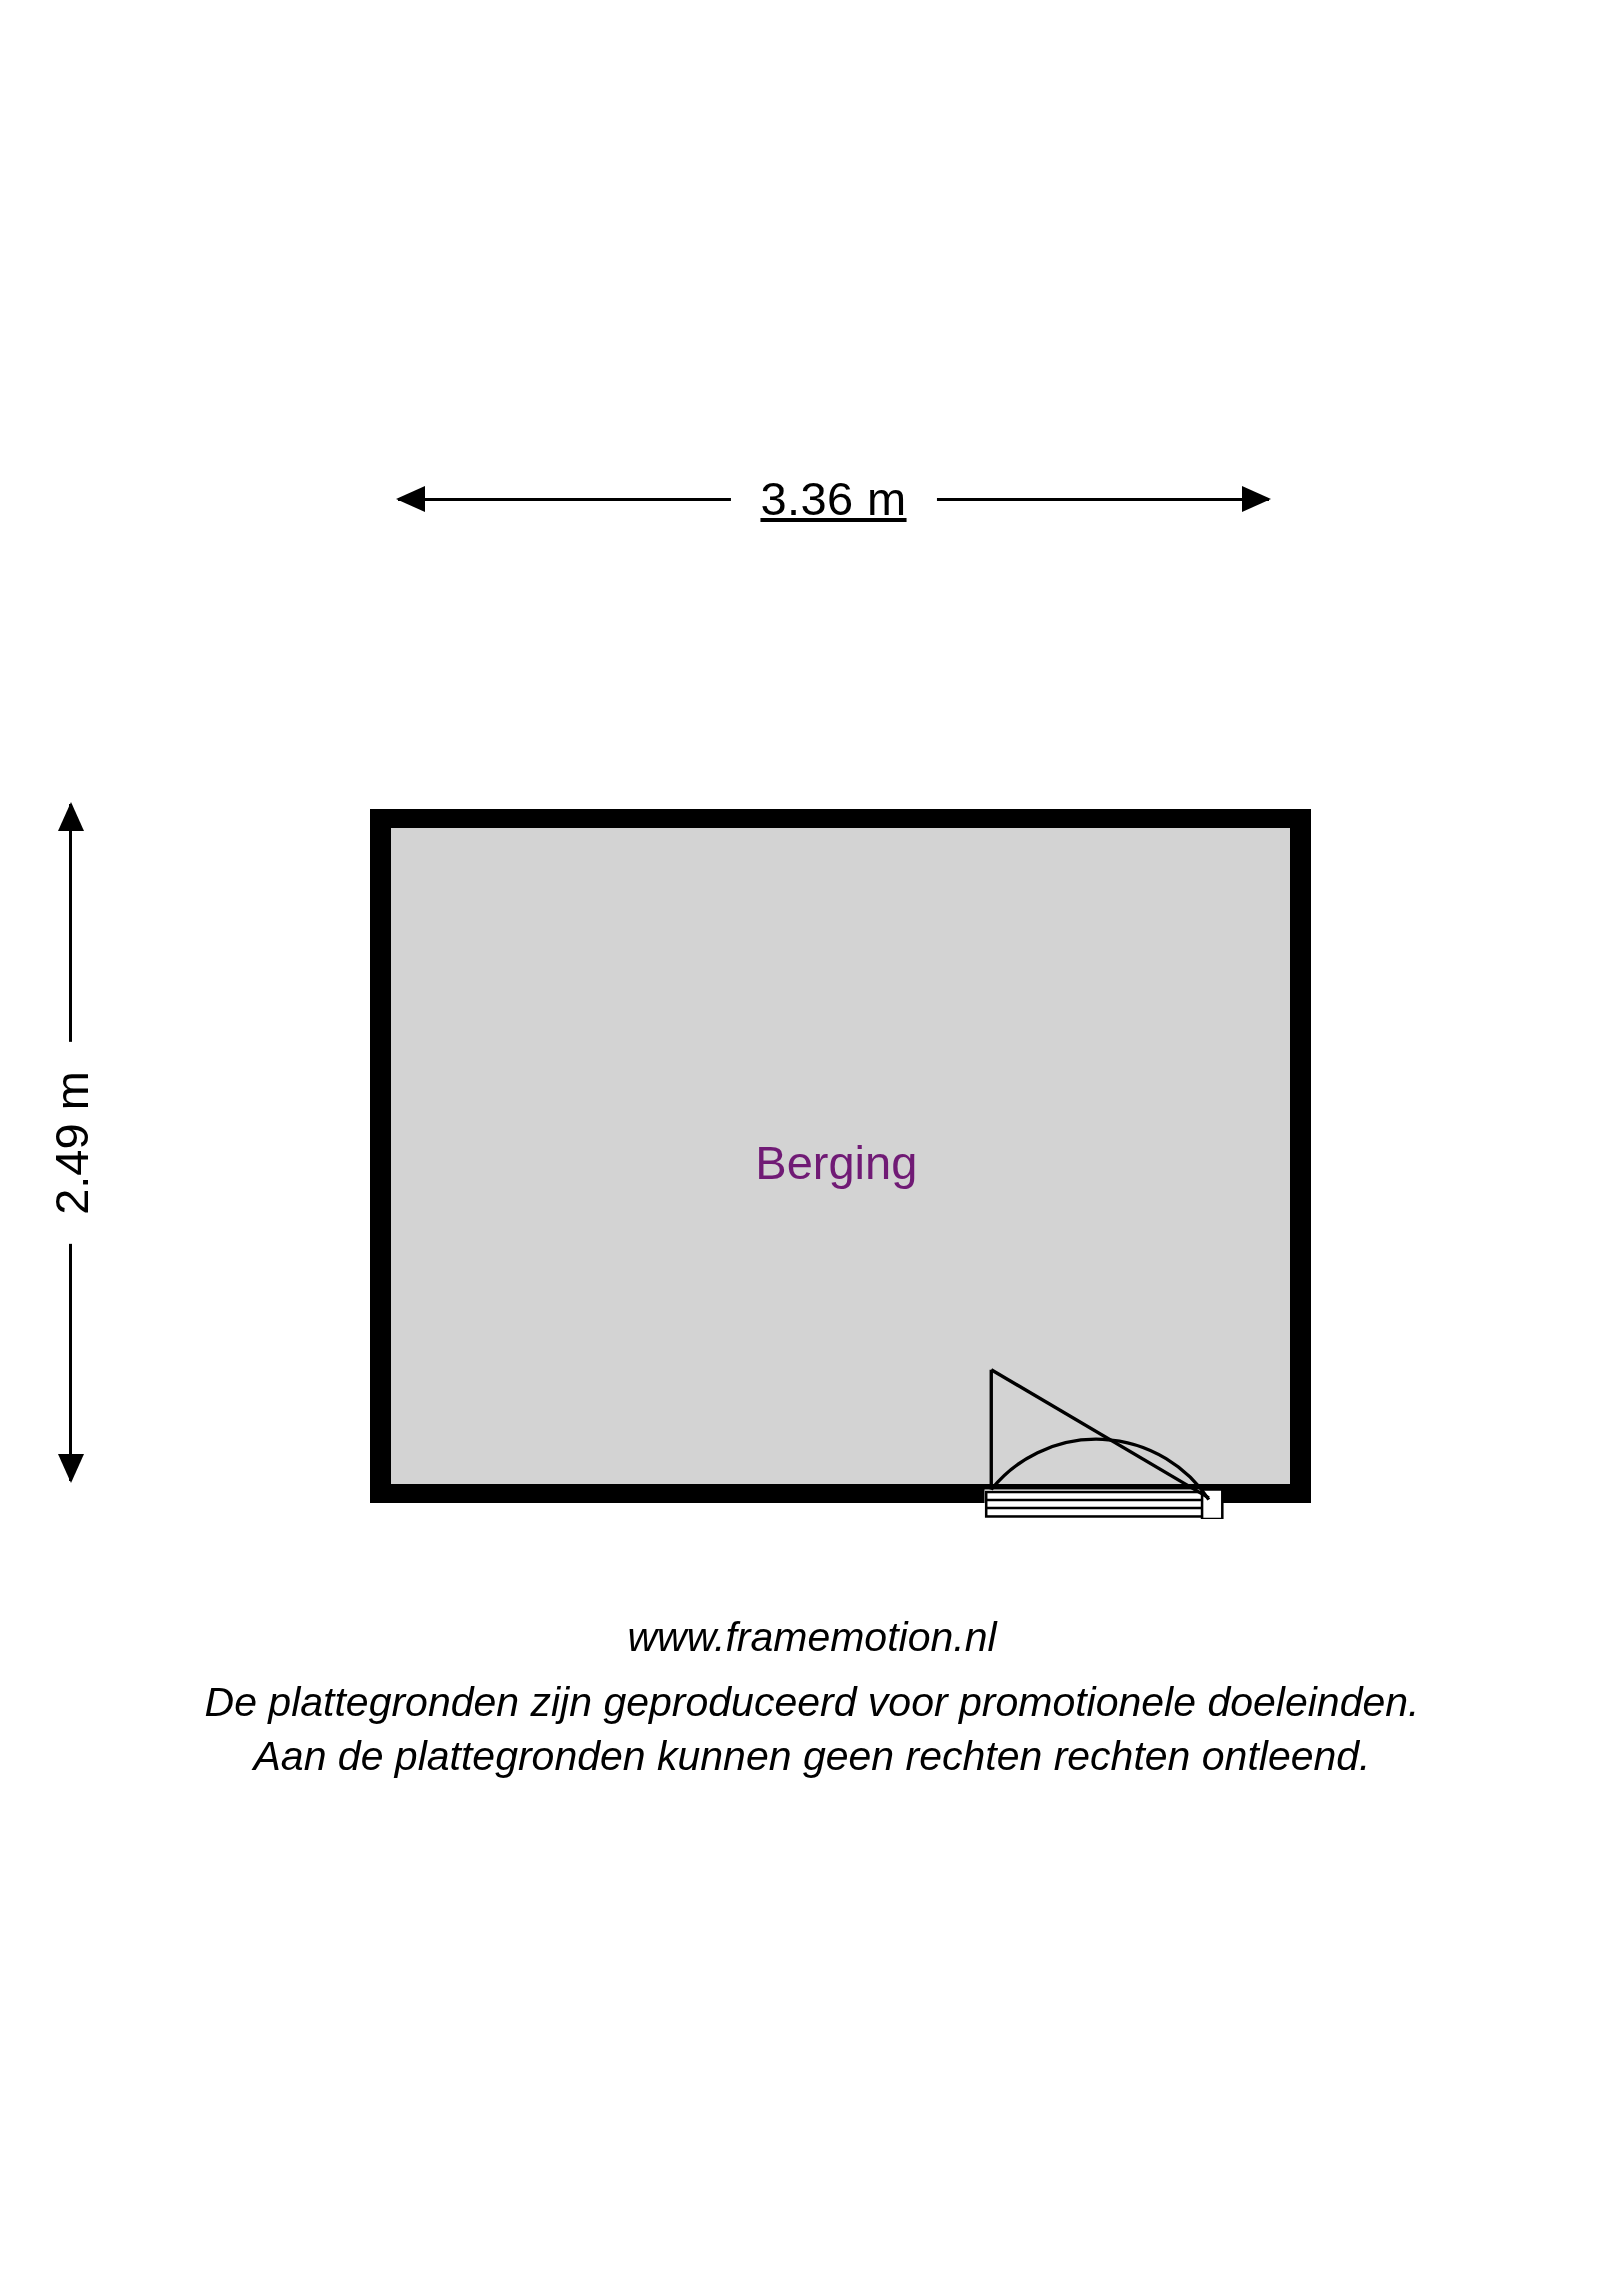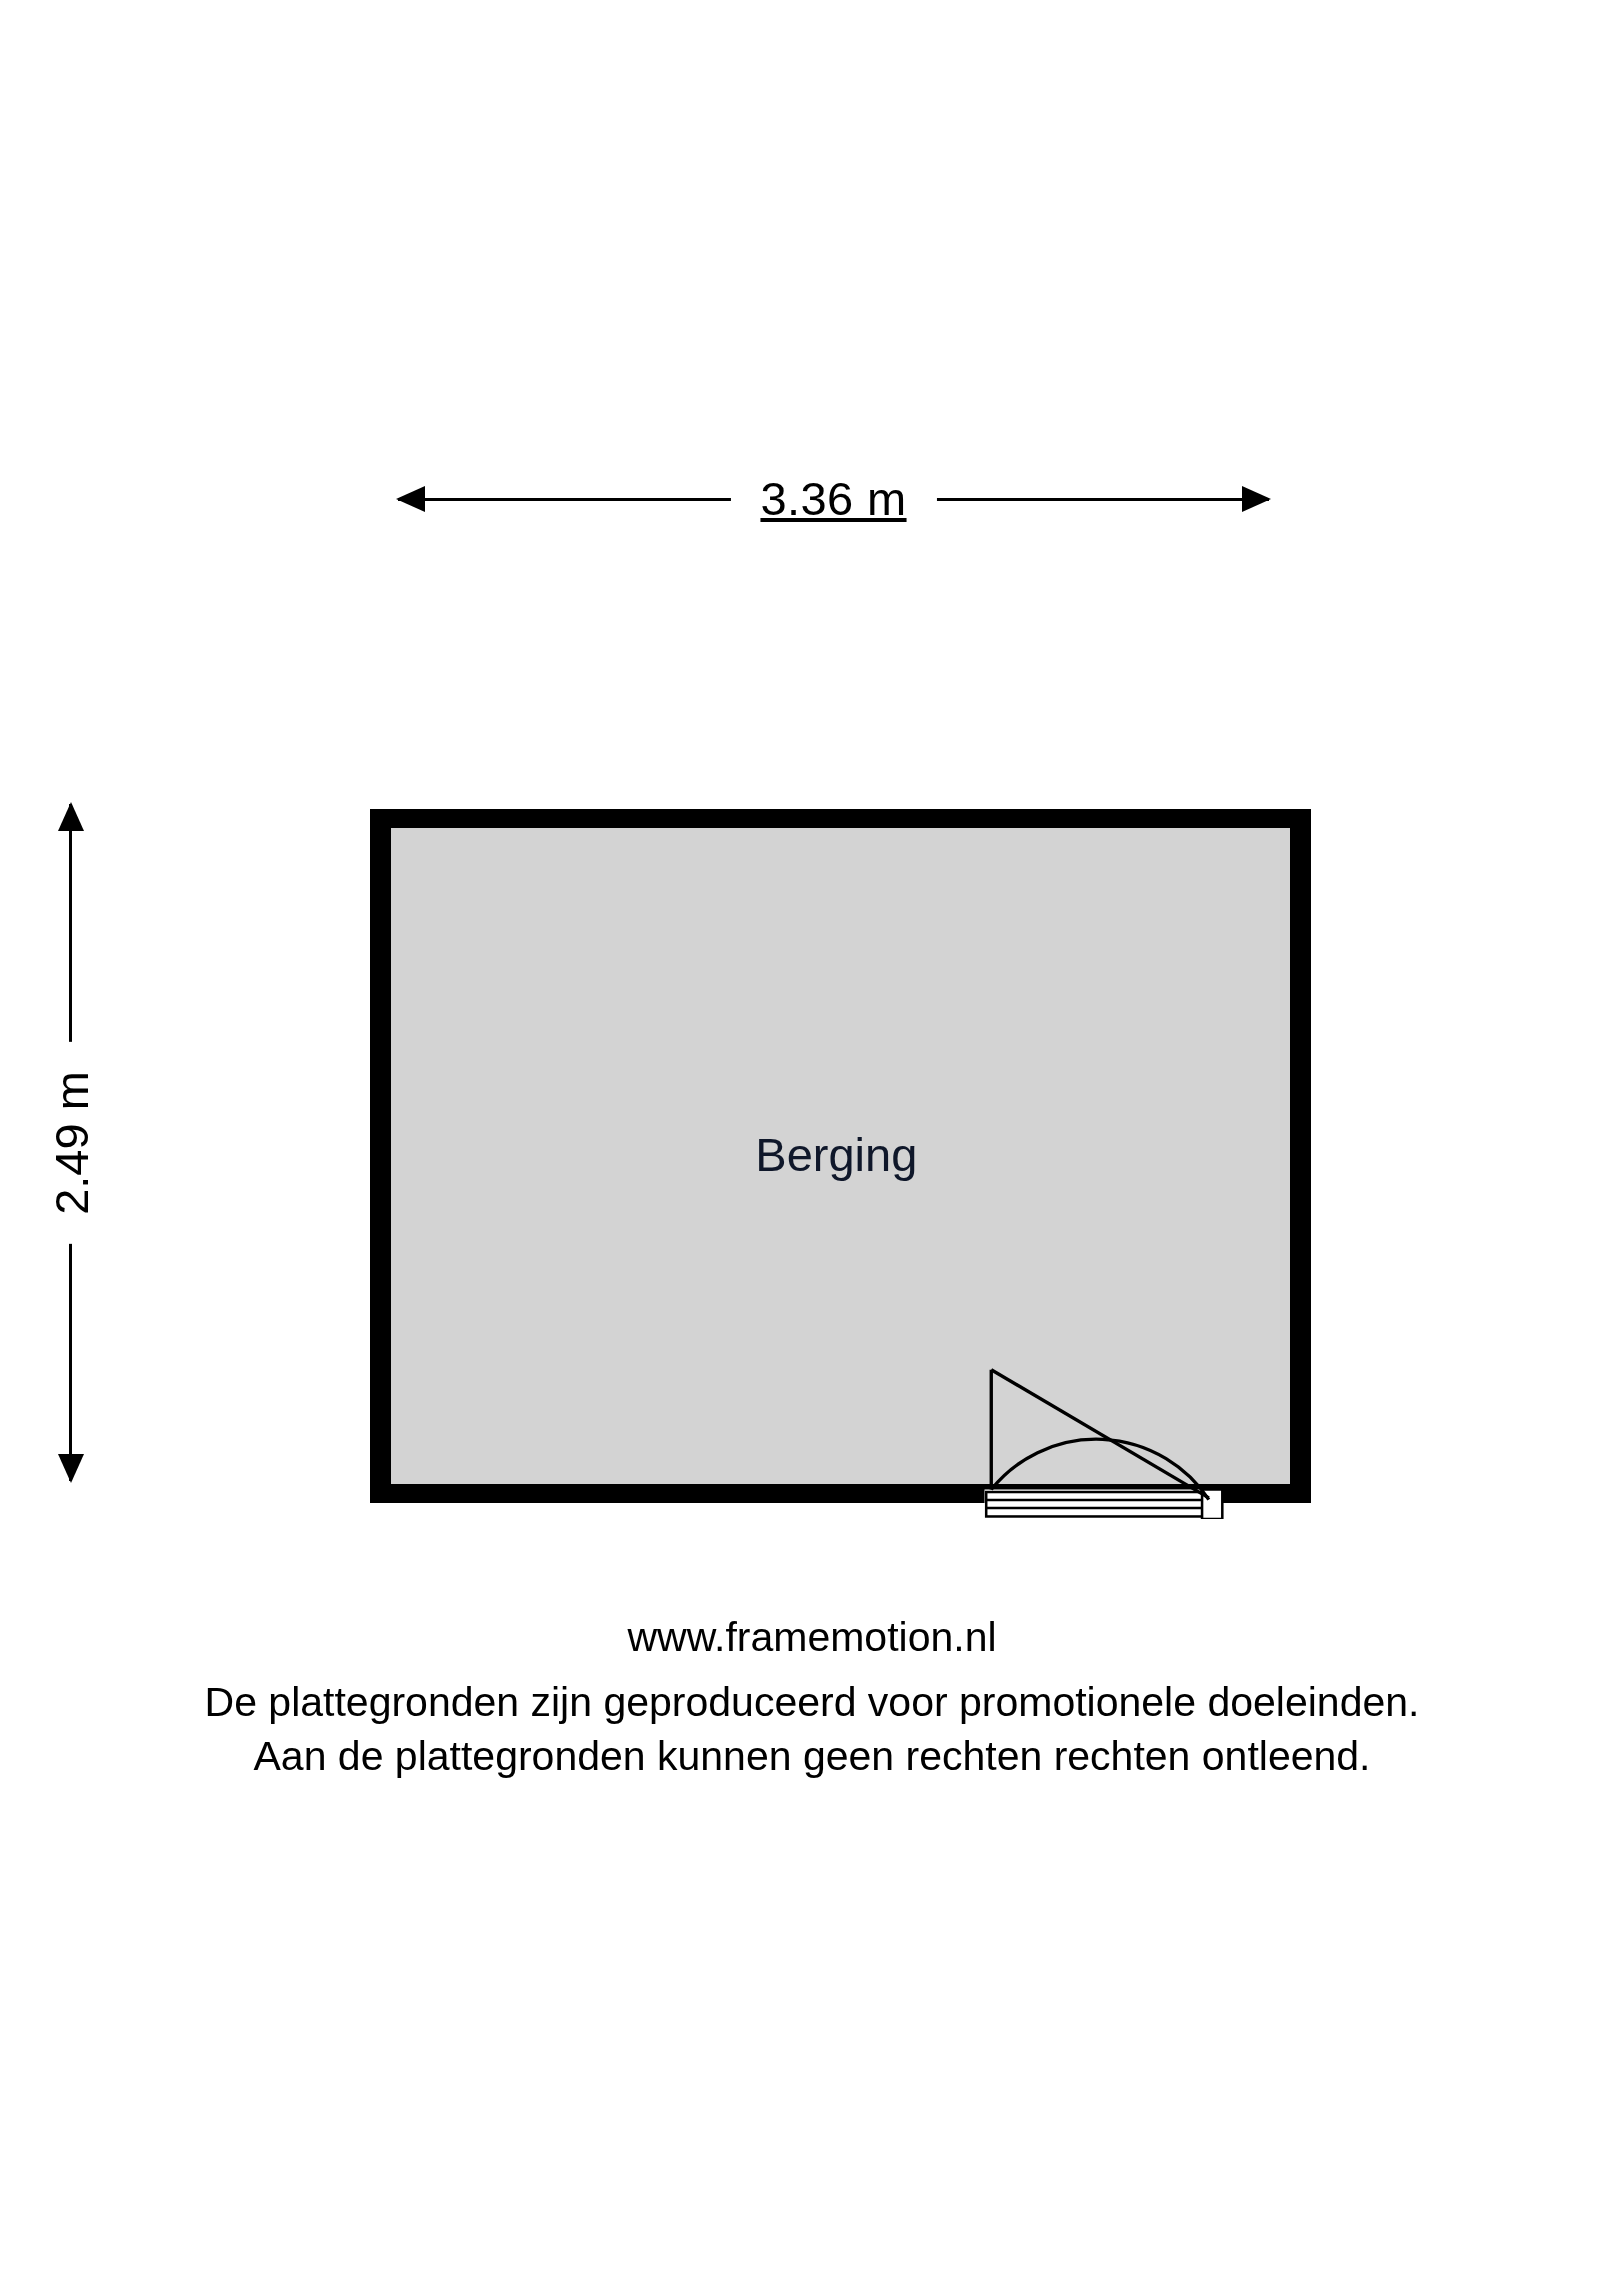--- a/index.html
+++ b/index.html
@@ -132,47 +132,48 @@
     position: absolute;
     left: 21px;
     top: 18.6px;
     right: 21px;
     bottom: 18.6px;
     background: #d3d3d3;
   }
   .room-label {
     position: absolute;
     left: 0;
-    top: 0;
+    top: 8px;
     width: 100%;
     height: 100%;
     display: flex;
     align-items: center;
     justify-content: center;
     font-size: 47px;
-    color: #0f172a;
+    color: #701a75;
     transform: translate(-4.2px, -1.7px);
   }
 
   
   .door {
     position: absolute;
     left: 984px;
     top: 1363px;
     width: 254px;
     height: 156px;
   }
 
   
   .footer {
     position: absolute;
     left: 0;
     top: 1607px;
     width: 1624px;
     text-align: center;
+    font-style: italic;
   }
   .footer .site {
     font-size: 41px;
     line-height: 61px;
     margin-bottom: 6.8px;
   }
   .footer .disclaimer {
     font-size: 41px;
     line-height: 54px;
   }

